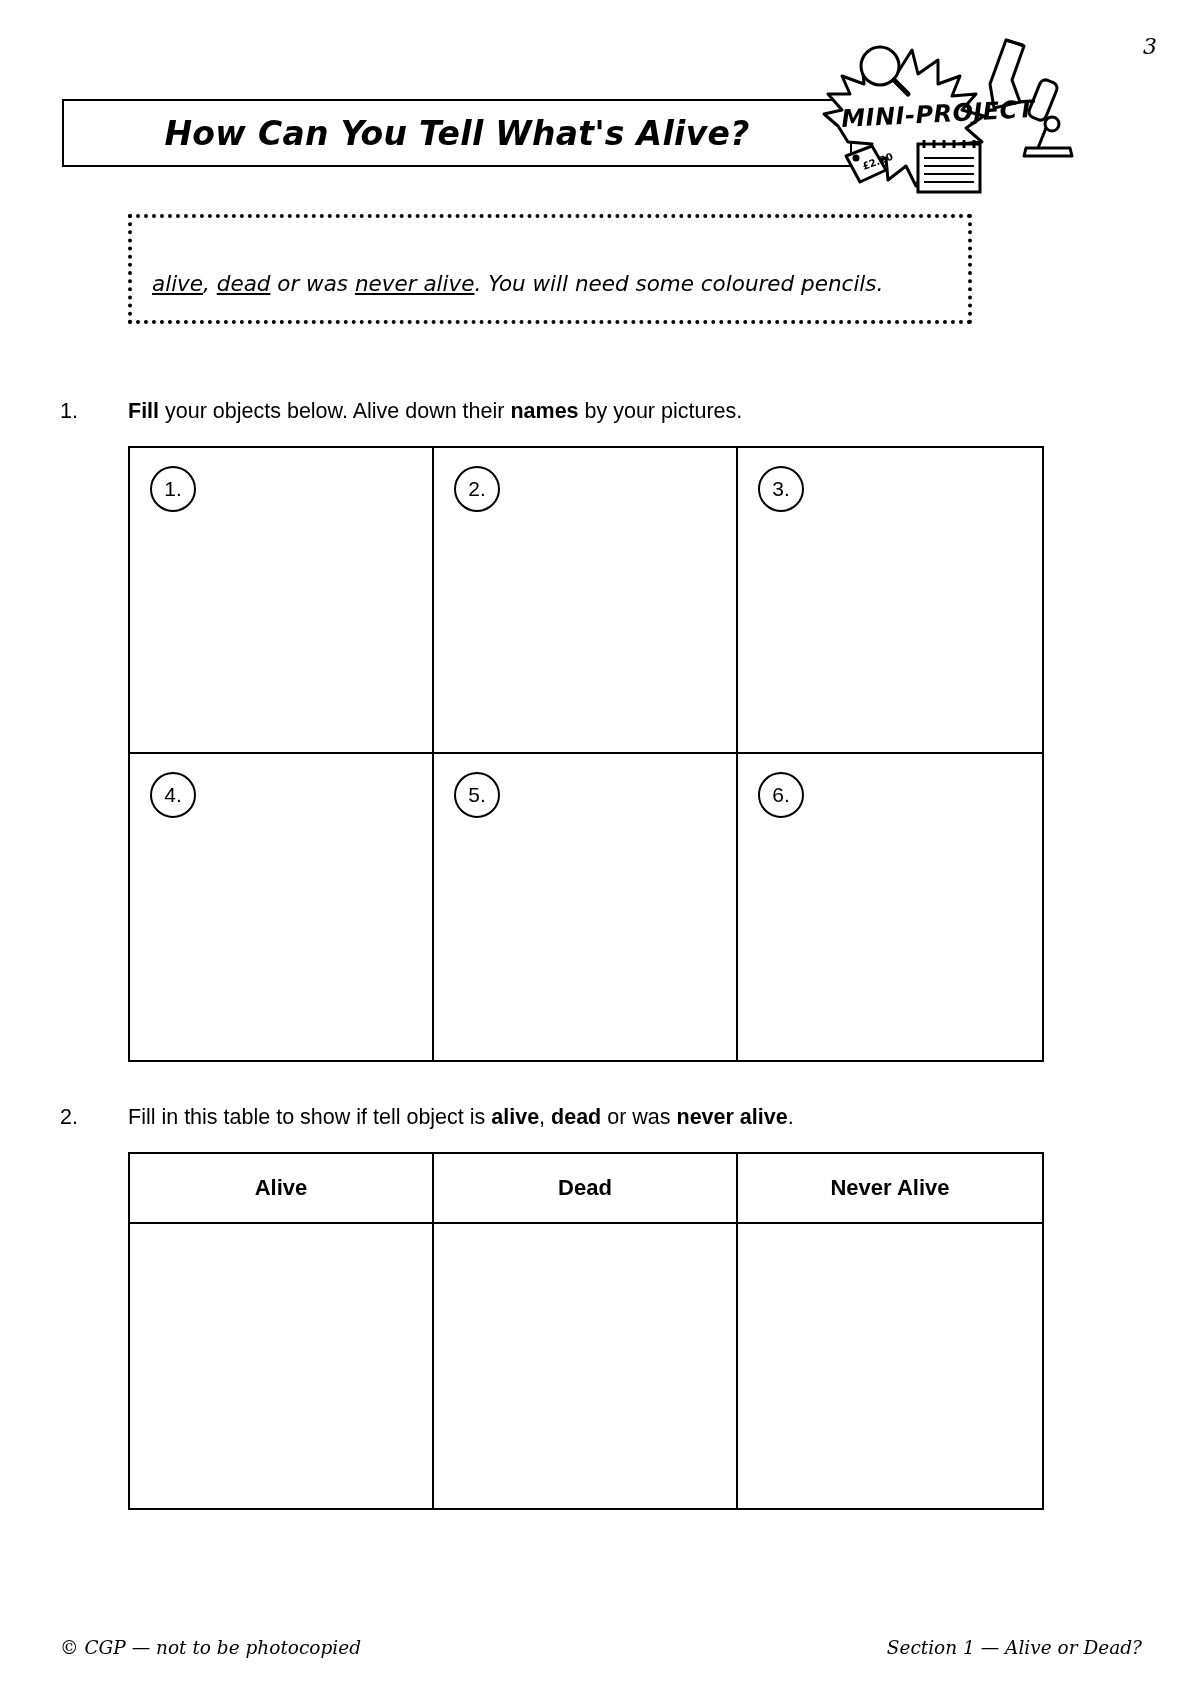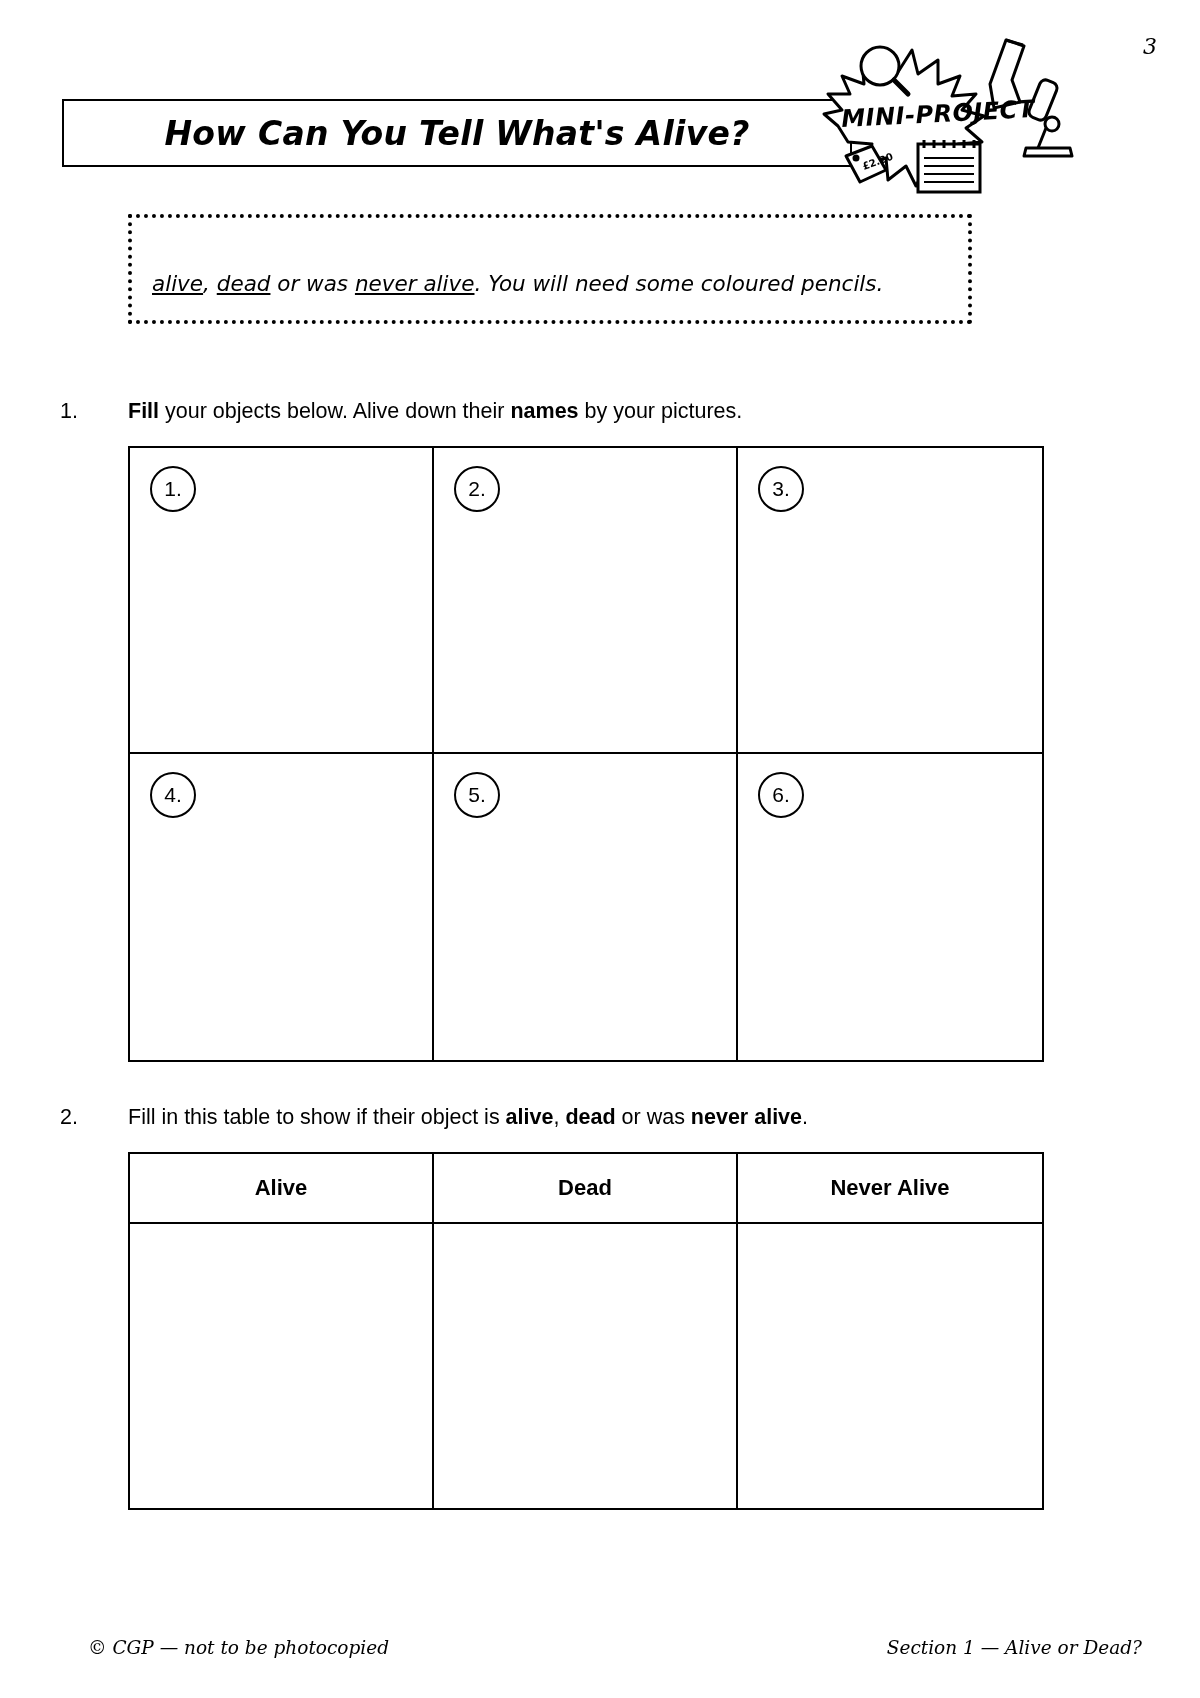--- a/index.html
+++ b/index.html
@@ -207,21 +207,20 @@
   .class-body-cell:last-child { border-right: none; }
 
   
   .footer-left {
     position: absolute;
     left: 60px;
     bottom: 40px;
     font-family: "DejaVu Serif", serif;
     font-style: italic;
     font-size: 18.5px;
-    margin-left: 28px;
   }
   .footer-right {
     position: absolute;
     right: 58px;
     bottom: 40px;
     font-family: "DejaVu Serif", serif;
     font-style: italic;
     font-size: 18.5px;
   }
 </style>
@@ -311,21 +310,21 @@
     <div class="draw-cell">
       <div class="cell-badge">5.</div>
     </div>
     <div class="draw-cell">
       <div class="cell-badge">6.</div>
     </div>
   </div>
 
   <div class="q-num q2-num">2.</div>
   <div class="q-text q2-text">
-    <span>Fill in this table to show if their object is </span><b>alive</b><span>, </span><b>dead</b><span> or was </span><b>never alive</b><span>.</span>
+    <span>Fill in this table to show if tell object is </span><b>alive</b><span>, </span><b>dead</b><span> or was </span><b>never alive</b><span>.</span>
   </div>
 
   <div class="class-table">
     <div class="class-row-head">
       <div class="class-cell">Alive</div>
       <div class="class-cell">Dead</div>
       <div class="class-cell">Never Alive</div>
     </div>
     <div class="class-row-body">
       <div class="class-body-cell"></div>

